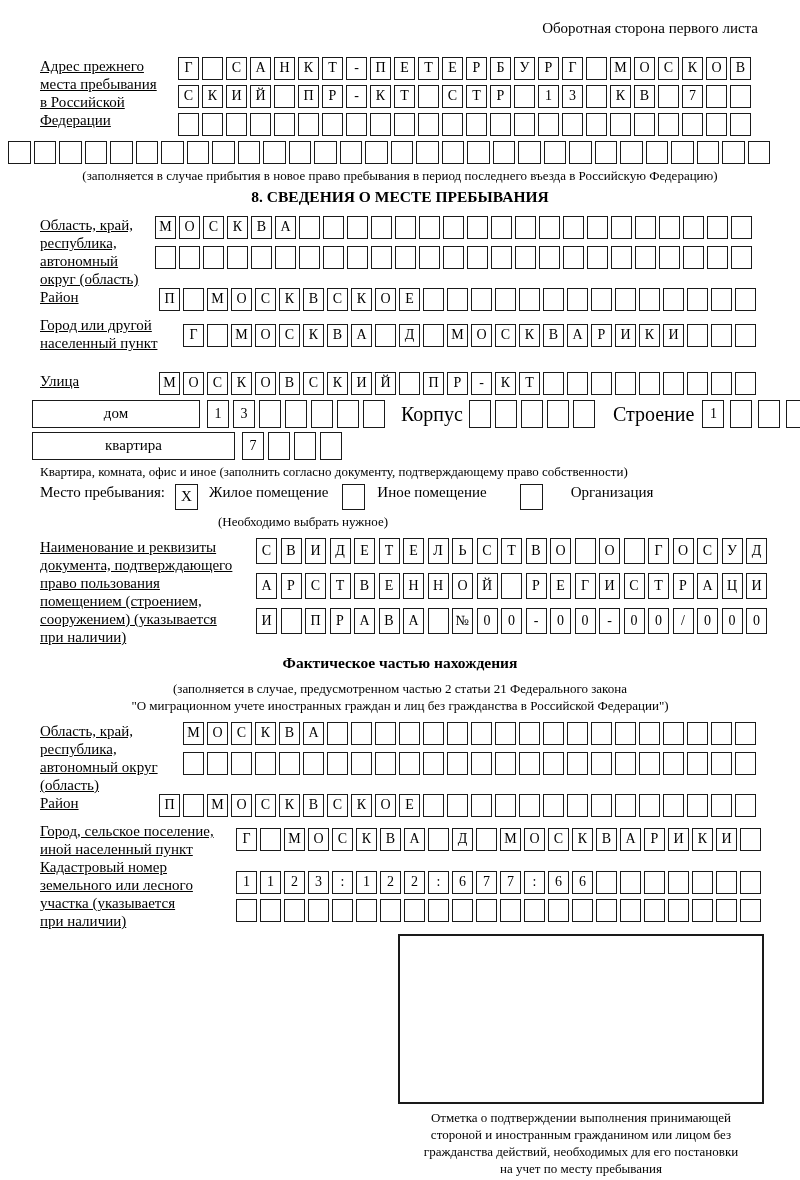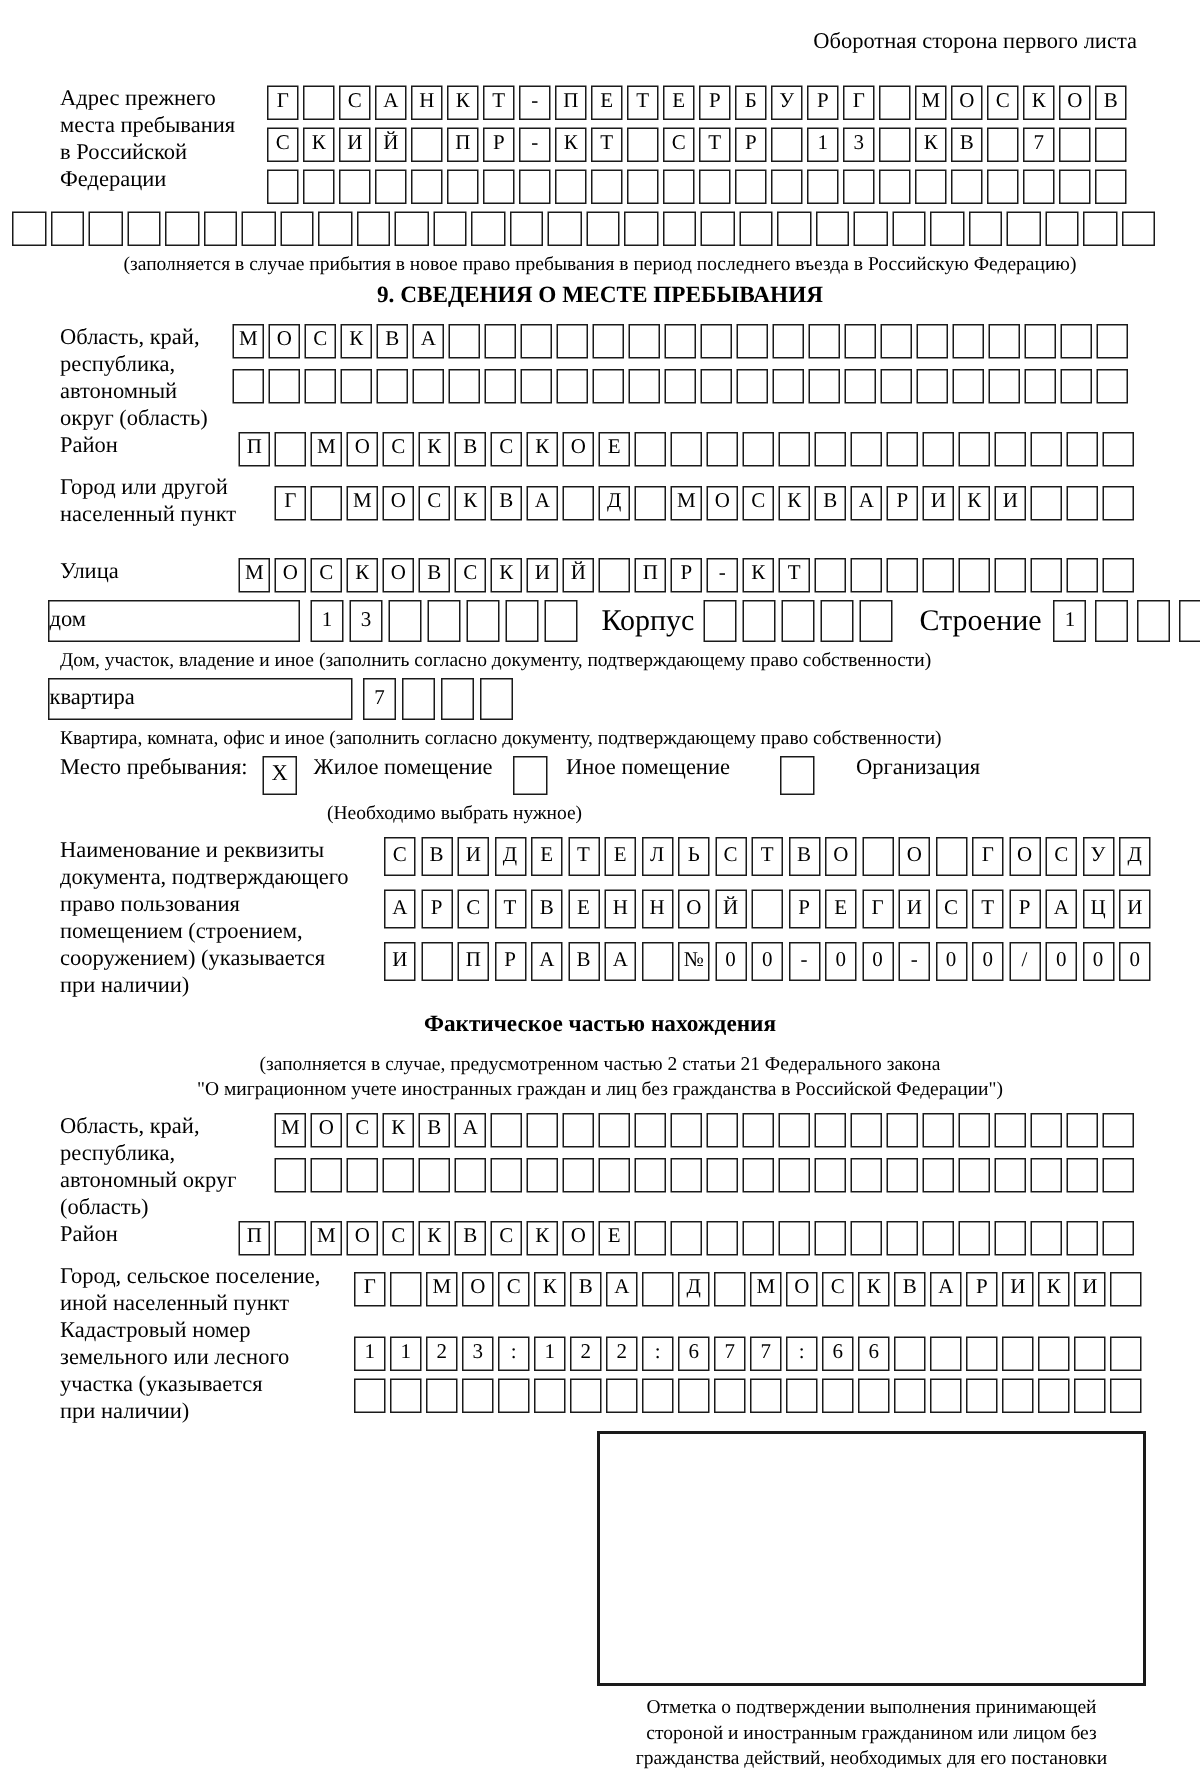--- a/index.html
+++ b/index.html
@@ -5,41 +5,41 @@
   html,body { margin:0; padding:0; background:#fff; }
   body {
     width:800px; height:1180px; overflow:hidden;
     color:#000; font-family:"Liberation Serif","DejaVu Serif",serif;
   }
   .page { box-sizing:border-box; width:800px; padding:20px 40px 0 40px; }
 
   .hdr { text-align:right; font-size:15px; padding-right:2px; margin-bottom:20px; }
 
   .fieldrow { display:flex; align-items:flex-start; }
-  .flabel { flex:0 0 auto; font-size:15px; line-height:18px; white-space:pre-line; }
+  .flabel { flex:0 0 auto; font-size:15px; line-height:18px; white-space:pre-line;text-decoration:underline; }
   .rows { flex:1 1 auto; }
 
   .cellrow { display:flex; gap:3px; margin-bottom:5px; }
   .cell {
     flex:0 0 auto; box-sizing:border-box;
     width:21px; height:23px; border:1.6px solid #1a1a1a;
     text-align:center; font-size:14px; line-height:20px;
   }
   .wide-cells .cell { width:22.5px; }
   .bigcells .cell { height:26px; line-height:23px; margin-bottom:2px; }
   .bigcells { gap:3.5px; margin-bottom:7px; }
 
   .note { font-size:13px; line-height:17px; }
   .center { text-align:center; }
 
   .sectitle { text-align:center; font-weight:bold; font-size:15.5px; margin:4px 0 10px 0; }
 
   .labelbox {
     box-sizing:border-box; border:1.6px solid #1a1a1a; height:28px;
-    line-height:25px; font-size:15px; flex:0 0 auto;
+    line-height:25px; text-align:center; font-size:15px; flex:0 0 auto;
   }
   .inlinecells { gap:4px; margin-bottom:0; }
   .inlinecells .cell { width:22px; height:28px; line-height:25px; }
   .sp-cells { gap:6px; }
   .inline-lb { font-size:20px; line-height:28px; flex:0 0 auto; }
 
   .mesto { display:flex; align-items:flex-start; margin:4px 0 2px 0; }
   .mesto .txt { font-size:15px; }
   .checkbox {
     box-sizing:border-box; width:23px; height:26px; border:1.6px solid #1a1a1a;
@@ -179,21 +179,21 @@
       <div class="cell"></div>
       <div class="cell"></div>
       <div class="cell"></div>
       <div class="cell"></div>
       <div class="cell"></div>
       <div class="cell"></div>
       <div class="cell"></div>
     </div>
   <div class="note center mb4">(заполняется в случае прибытия в новое право пребывания в период последнего въезда в Российскую Федерацию)</div>
 
-  <div class="sectitle">9. СВЕДЕНИЯ О МЕСТЕ ПРЕБЫВАНИЯ</div>
+  <div class="sectitle">8. СВЕДЕНИЯ О МЕСТЕ ПРЕБЫВАНИЯ</div>
 
   <div class="fieldrow">
     <div class="flabel" style="width:115px">Область, край,
 республика,
 автономный
 округ (область)</div>
     <div class="rows">
       <div class="cellrow" style="margin-bottom:7px">
           <div class="cell">М</div>
           <div class="cell">О</div>
@@ -364,21 +364,20 @@
         <div class="cell"></div>
       </div>
     <div class="inline-lb" style="margin:0 8px 0 18px">Строение</div>
     <div class="cellrow inlinecells sp-cells">
         <div class="cell">1</div>
         <div class="cell"></div>
         <div class="cell"></div>
         <div class="cell"></div>
       </div>
   </div>
-  <div class="note mb2">Дом, участок, владение и иное (заполнить согласно документу, подтверждающему право собственности)</div>
 
   <div class="fieldrow" style="margin-left:-8px; margin:4px 0 3px -8px;">
     <div class="labelbox" style="width:203px; margin-right:7px;">квартира</div>
     <div class="cellrow inlinecells">
         <div class="cell">7</div>
         <div class="cell"></div>
         <div class="cell"></div>
         <div class="cell"></div>
       </div>
   </div>

